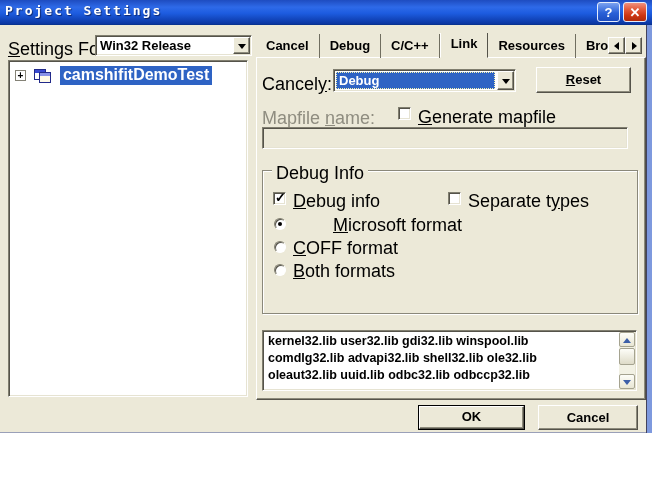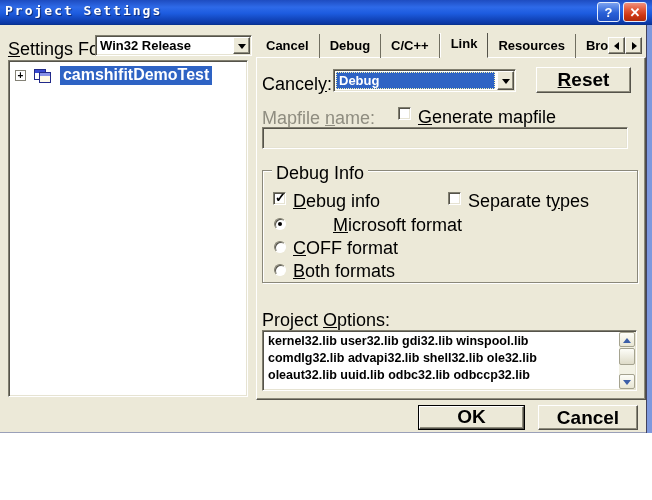--- a/index.html
+++ b/index.html
@@ -69,30 +69,30 @@
               border-top:4px solid transparent; border-bottom:4px solid transparent; border-right:5px solid #000; }
   .tri-right { position:absolute; left:50%; top:50%; margin:-4px 0 0 -2px; width:0; height:0;
                border-top:4px solid transparent; border-bottom:4px solid transparent; border-left:5px solid #000; }
 
   
   .category-label { position:absolute; left:262px; top:74px; }
   .combo-category { left:333px; top:69px; width:183px; height:23px; }
   .combo-category .sel { position:absolute; left:2px; top:2px; right:20px; bottom:2px; background:#2e63c4;
                          outline:1px dotted #f5f3b0; outline-offset:-1px; }
   .combo-category .sel-text { position:absolute; left:3px; top:1px; color:#fff; font-size:13px; font-weight:bold; }
-  .btn { background:#ece9d8; text-align:center; font-size:19px; font-weight:bold; color:#000; }
+  .btn { background:#ece9d8; text-align:center; font-size:13px; font-weight:bold; color:#000; }
   .btn-reset { position:absolute; left:536px; top:67px; width:95px; height:26px; line-height:24px; }
   .mapfile-label { position:absolute; left:262px; top:108px; color:#8f8d80; }
   .checkbox { position:absolute; width:13px; height:13px; background:#fff; }
   .checkmark { position:absolute; left:1px; top:-3px; font-size:13px; font-weight:bold; color:#000; }
   .cb-generate { left:398px; top:107px; }
   .generate-label { position:absolute; left:418px; top:107px; }
   .edit-disabled { position:absolute; left:262px; top:127px; width:366px; height:22px; background:#ece9d8; }
 
-  .groupbox { position:absolute; left:262px; top:170px; width:376px; height:113px;
+  .groupbox { position:absolute; left:262px; top:170px; width:376px; height:144px;
               border:1px solid #8a887a; box-shadow:inset 1px 1px 0 #fff, 1px 1px 0 #fff; }
   .group-title { position:absolute; left:9px; top:-8px; background:#ece9d8; padding:0 4px; }
   .cb-debuginfo { left:10px; top:21px; }
   .debuginfo-label { position:absolute; left:30px; top:20px; }
   .cb-septypes { left:185px; top:21px; }
   .septypes-label { position:absolute; left:205px; top:20px; }
   .radio { position:absolute; width:12px; height:12px; border-radius:50%; background:#fff;
            border:1px solid; border-color:#807e6f #fff #fff #807e6f; box-shadow:inset 1px 1px 0 #55534a; }
   .radio .dot { position:absolute; left:3px; top:3px; width:4px; height:4px; border-radius:50%; background:#000; }
   .radio-ms { left:11px; top:47px; }  .radio-ms-label { position:absolute; left:30px; top:44px;margin-left:40px; }
@@ -210,21 +210,20 @@
         </div>
       <div class="lbl radio-ms-label"><span></span><span class="u">M</span><span>icrosoft format</span></div>
 
       <div class="radio radio-coff"></div>
       <div class="lbl radio-coff-label"><span></span><span class="u">C</span><span>OFF format</span></div>
 
       <div class="radio radio-both"></div>
       <div class="lbl radio-both-label"><span></span><span class="u">B</span><span>oth formats</span></div>
     </div>
 
-    <div class="lbl projopt-label"><span>Project </span><span class="u">O</span><span>ptions:</span></div>
 
     <div class="projopt-box sunken">
       <div class="projopt-text">
         <div>kernel32.lib user32.lib gdi32.lib winspool.lib</div>
         <div>comdlg32.lib advapi32.lib shell32.lib ole32.lib</div>
         <div>oleaut32.lib uuid.lib odbc32.lib odbccp32.lib</div>
       </div>
       <div class="scrollbar">
         <div class="sb-btn sb-up">
             <span class="chev-up"></span>

